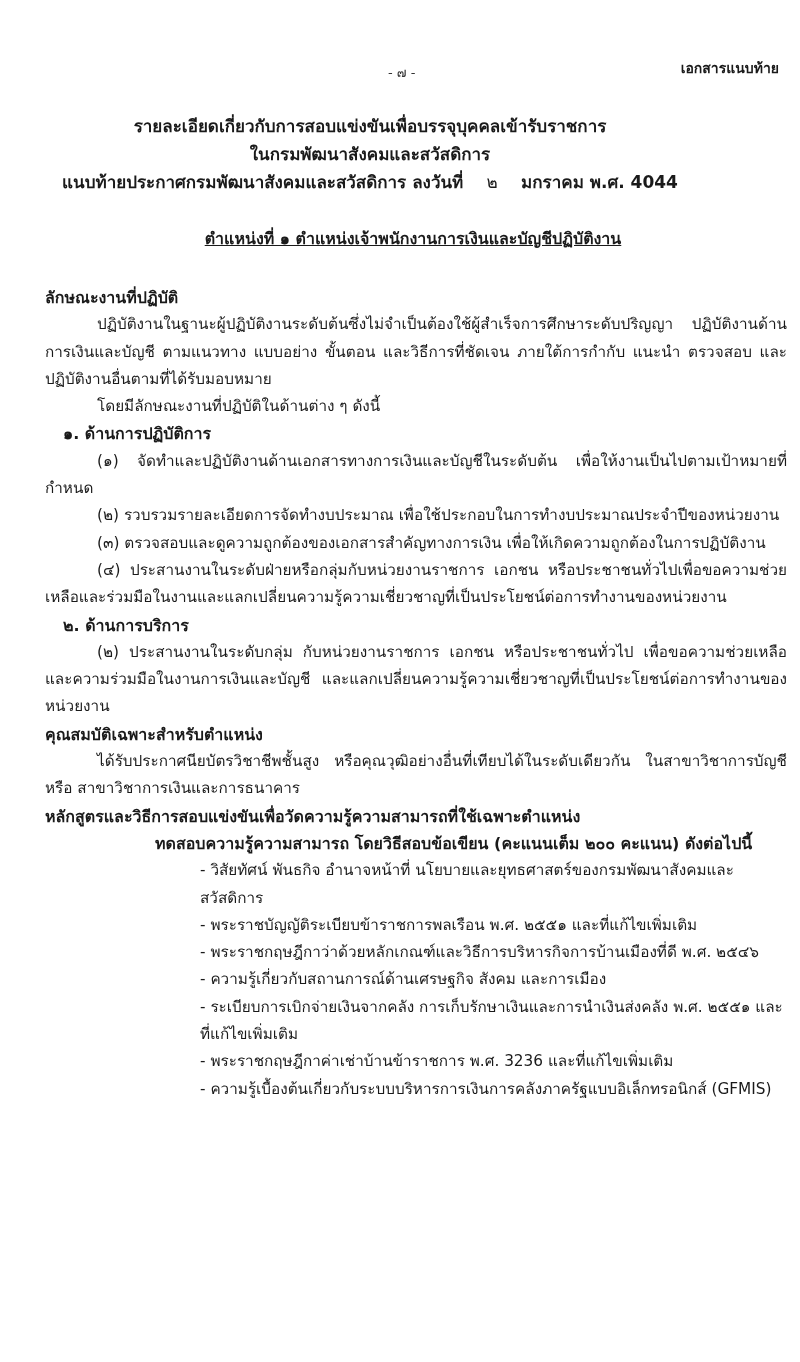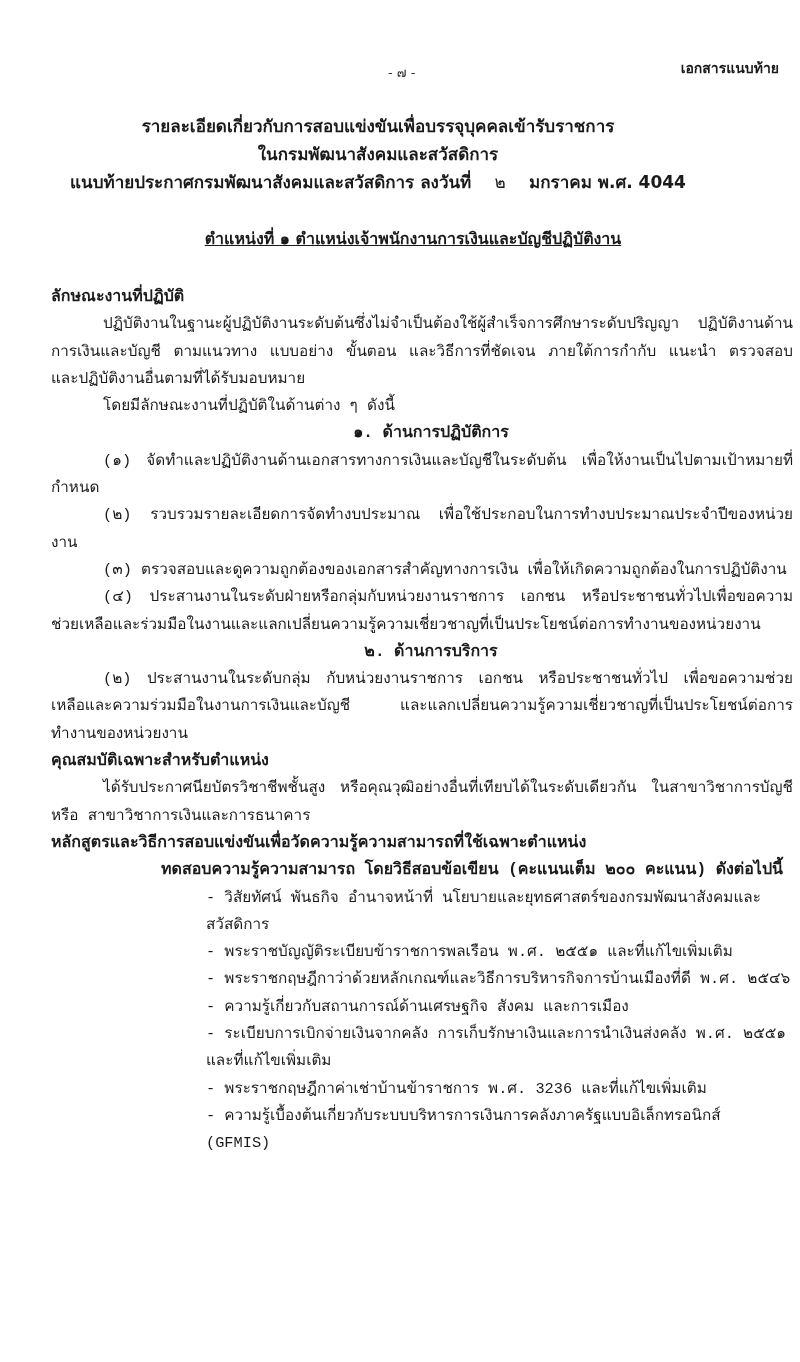--- a/index.html
+++ b/index.html
@@ -5,36 +5,36 @@
   html, body { margin: 0; padding: 0; background: #ffffff; }
   body {
     width: 800px; height: 1362px; position: relative; overflow: hidden;
     font-family: "DejaVu Sans", "Liberation Sans", sans-serif;
     color: #1a1a1a;
   }
   .page { position: absolute; left: 0; top: 0; width: 800px; height: 1362px; }
   .abs { position: absolute; white-space: nowrap; }
   .pgnum { left: 388px; top: 62px; font-size: 13px; color: #333; }
   .annex { right: 21px; top: 57px; font-size: 14px; font-weight: bold; }
-  .title { left: 12px; width: 708px; text-align: center; font-size: 17px; font-weight: bold; padding-left: 12px; }
+  .title { left: 4px; width: 708px; text-align: center; font-size: 17px; font-weight: bold; padding-left: 12px; }
   .t1 { top: 112px; }
   .t2 { top: 140px; }
   .t3 { top: 168px; }
   .t3 .date-day { display: inline-block; width: 46px; text-align: center; font-weight: normal; }
   .pos-title { left: 0; width: 826px; text-align: center; top: 226px; font-size: 16px; font-weight: bold; text-decoration: underline; }
 
   .body {
-    position: absolute; left: 51px; top: 284px; width: 742px;
-    font-size: 15.3px; line-height: 27.3px; font-family: Liberation Mono, monospace;
+    position: absolute; left: 45px; top: 284px; width: 742px;
+    font-size: 15.3px; line-height: 27.3px;
   }
   .body p { margin: 0; }
   .h { font-weight: bold; font-size: 16px; }
   .ind1 { text-indent: 52px; }
   .ind2 { padding-left: 52px; }
-  .sec { padding-left: 18px; font-weight: bold; font-size: 16px; text-align: center; }
+  .sec { padding-left: 18px; font-weight: bold; font-size: 16px; }
   .justify { text-align: justify; text-align-last: left; }
   .bul { padding-left: 155px; margin-left: -45px; }
   .exam { padding-left: 110px; margin-left: -45px; font-weight: bold; font-size: 16px; }
 </style>
 </head>
 <body>
 
 <div class="page">
 
   <div class="abs pgnum">- ๗ -</div>

